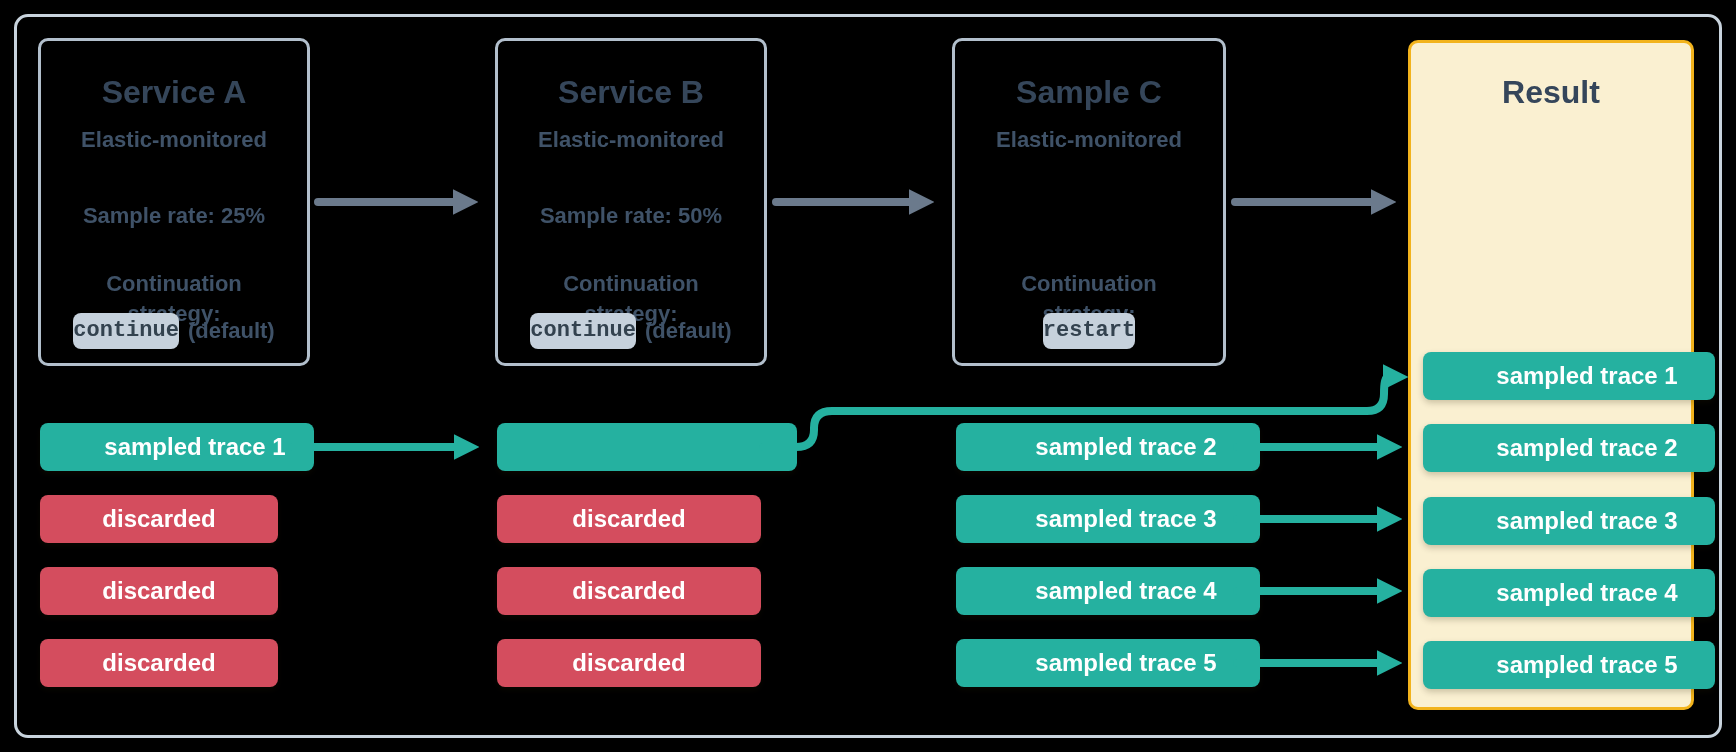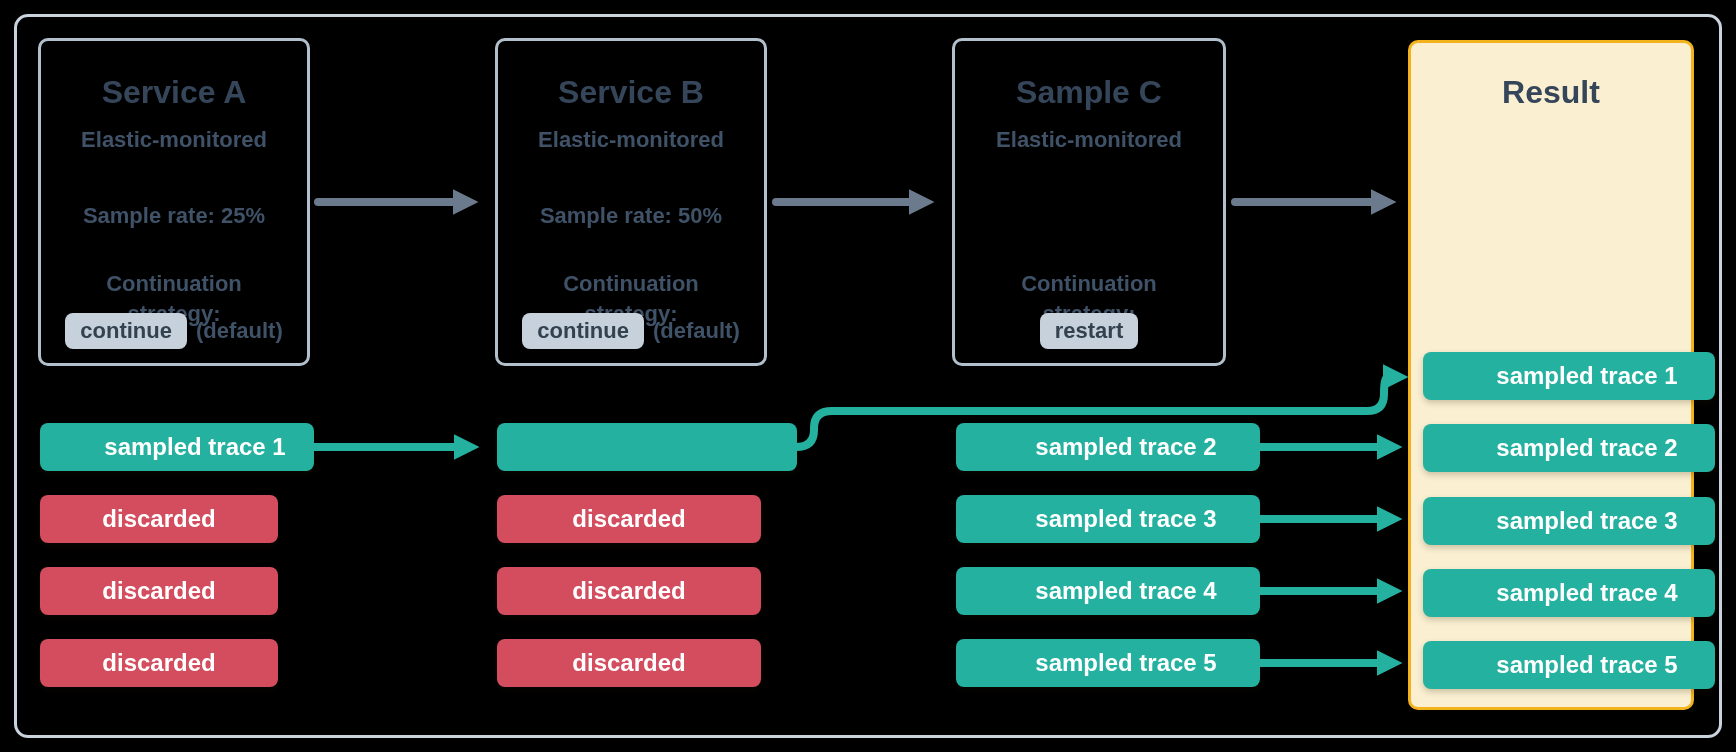--- a/index.html
+++ b/index.html
@@ -27,24 +27,24 @@
   }
   .svc-monitored{top:86px;}
   .svc-rate{top:162px;}
   .svc-cont{top:212px;line-height:30px;}
   .svc-cont .wrapbox{max-width:180px;margin:16px auto;}
   .strategy-row{
     position:absolute;top:269px;left:0;right:0;height:42px;
     display:flex;align-items:center;justify-content:center;gap:9px;
   }
   .code-badge{
-    font-family:Liberation Sans, sans-serif;
+    font-family:Liberation Mono, monospace;
     font-size:22px;font-weight:700;color:var(--code_text,#33424f);
     background:var(--code_bg,#c6d1dc);
-    padding:4px 15px;border-radius:8px;line-height:28px;
+    padding:4px 0;border-radius:8px;line-height:28px;
   }
   .strategy-suffix{
     font-size:22px;font-weight:700;color:var(--body_text,#3f5268);
   }
   .strategy-suffix:empty{display:none;}
   .result-box{
     position:absolute;left:1408px;top:40px;width:280px;height:664px;
     background:var(--result_bg,#faf0d1);
     border:3px solid var(--result_border,#f2b31c);
     border-radius:10px;

